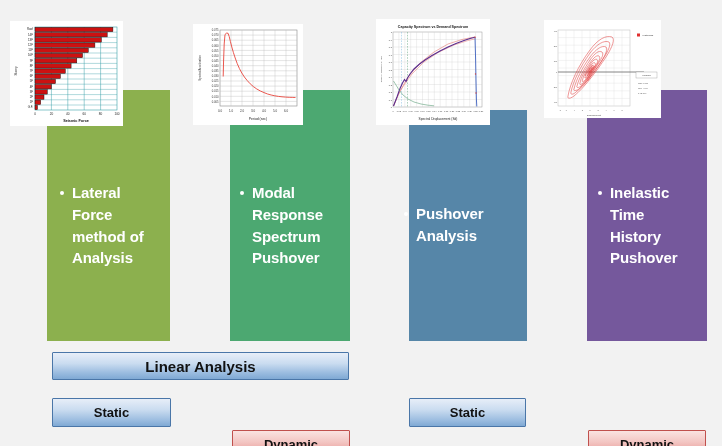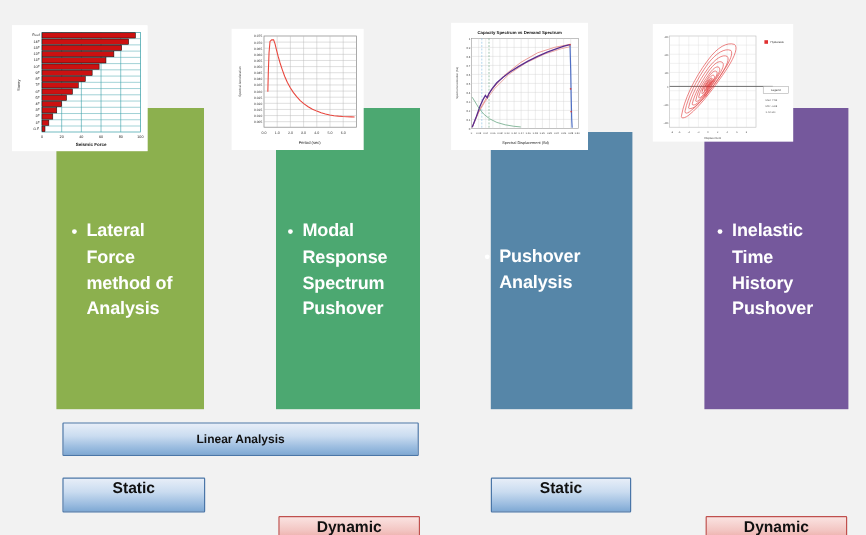--- a/index.html
+++ b/index.html
@@ -68,31 +68,32 @@
     display: flex;
     align-items: center;
     justify-content: center;
     font-weight: bold;
     color: #111111;
     border-radius: 1px;
   }
   .cat-linear {
     background: linear-gradient(to bottom, #e7eef8 0%, #cadcf0 40%, #9cbde0 75%, #7fa9d4 100%);
     border: 1px solid #4a76a8;
-    font-size: 10px;
+    font-size: 15px;
   }
   .cat-nonlinear {
     background: linear-gradient(to bottom, #fae3e1 0%, #f3c6c3 40%, #e9a09c 75%, #e08e8a 100%);
     border: 1px solid #c0504d;
     font-size: 15px;
   }
   .sub-bar {
     position: absolute;
     box-sizing: border-box;
     display: flex;
+    align-items: center;
     justify-content: center;
     font-weight: bold;
     color: #111111;
     font-size: 13px;
     border-radius: 1px;
   }
   .sub-static {
     background: linear-gradient(to bottom, #e7eef8 0%, #cadcf0 40%, #9cbde0 78%, #7fa9d4 100%);
     border: 1px solid #4a76a8;
   }

